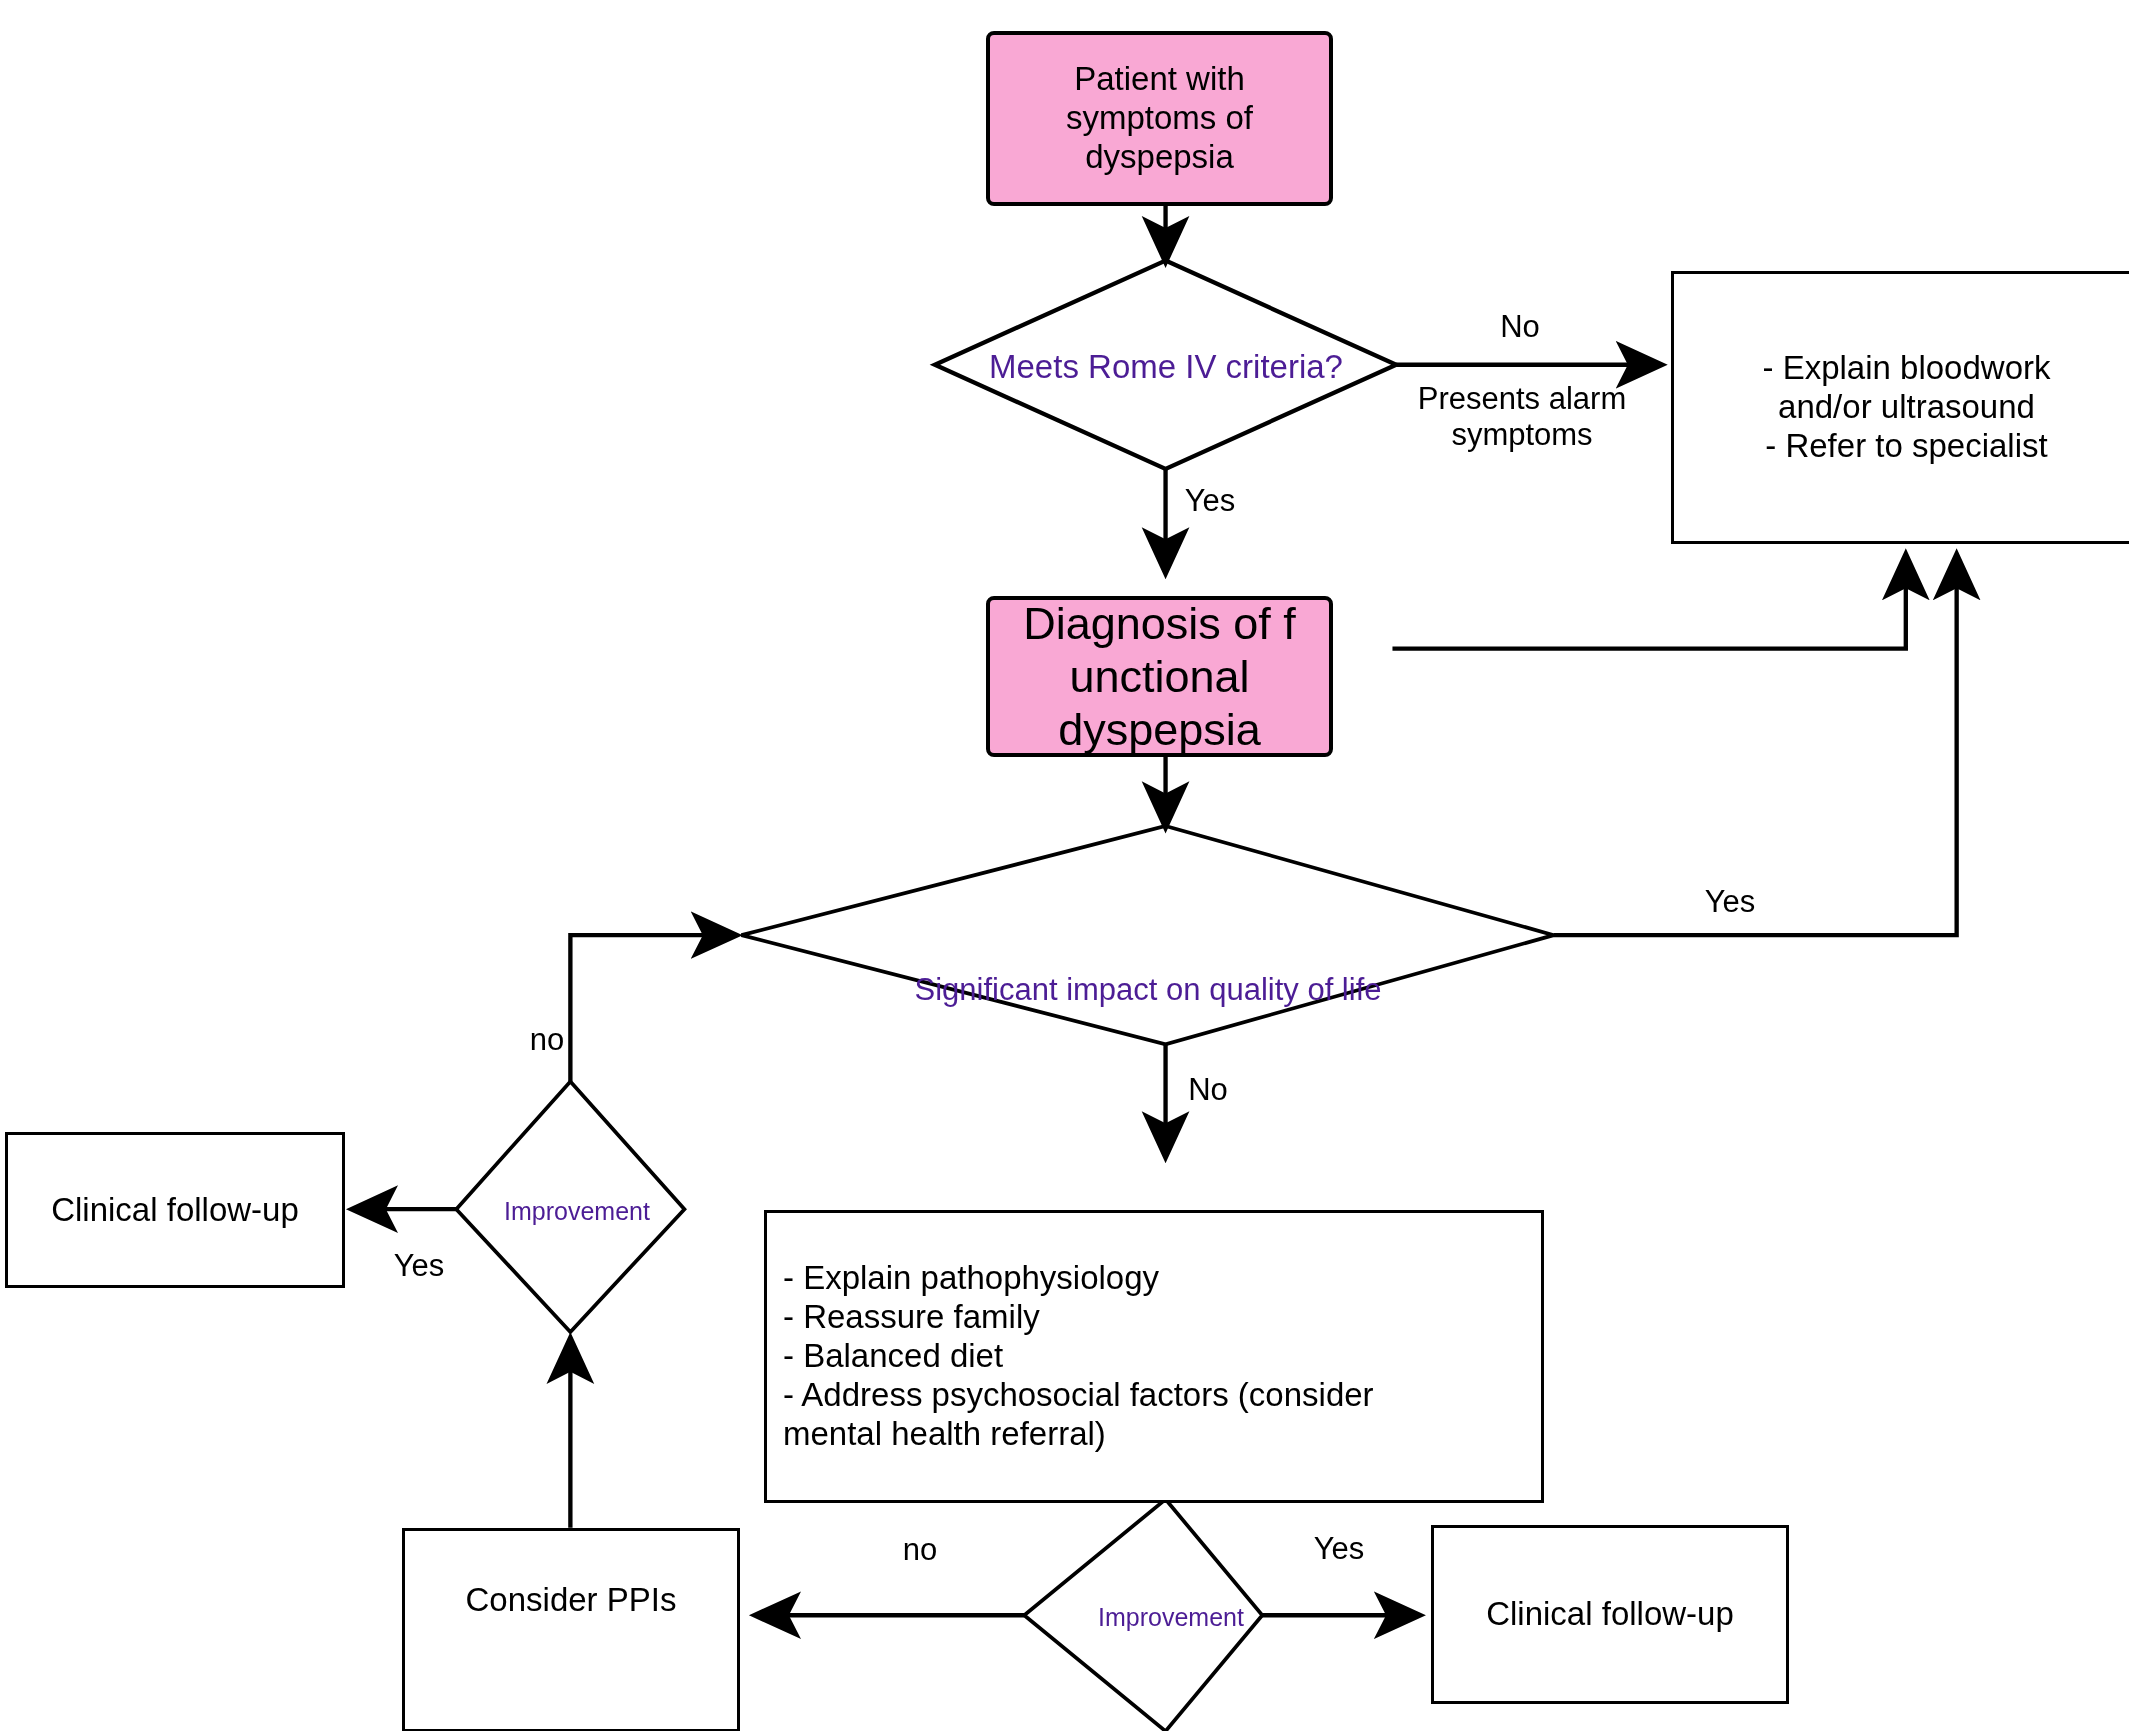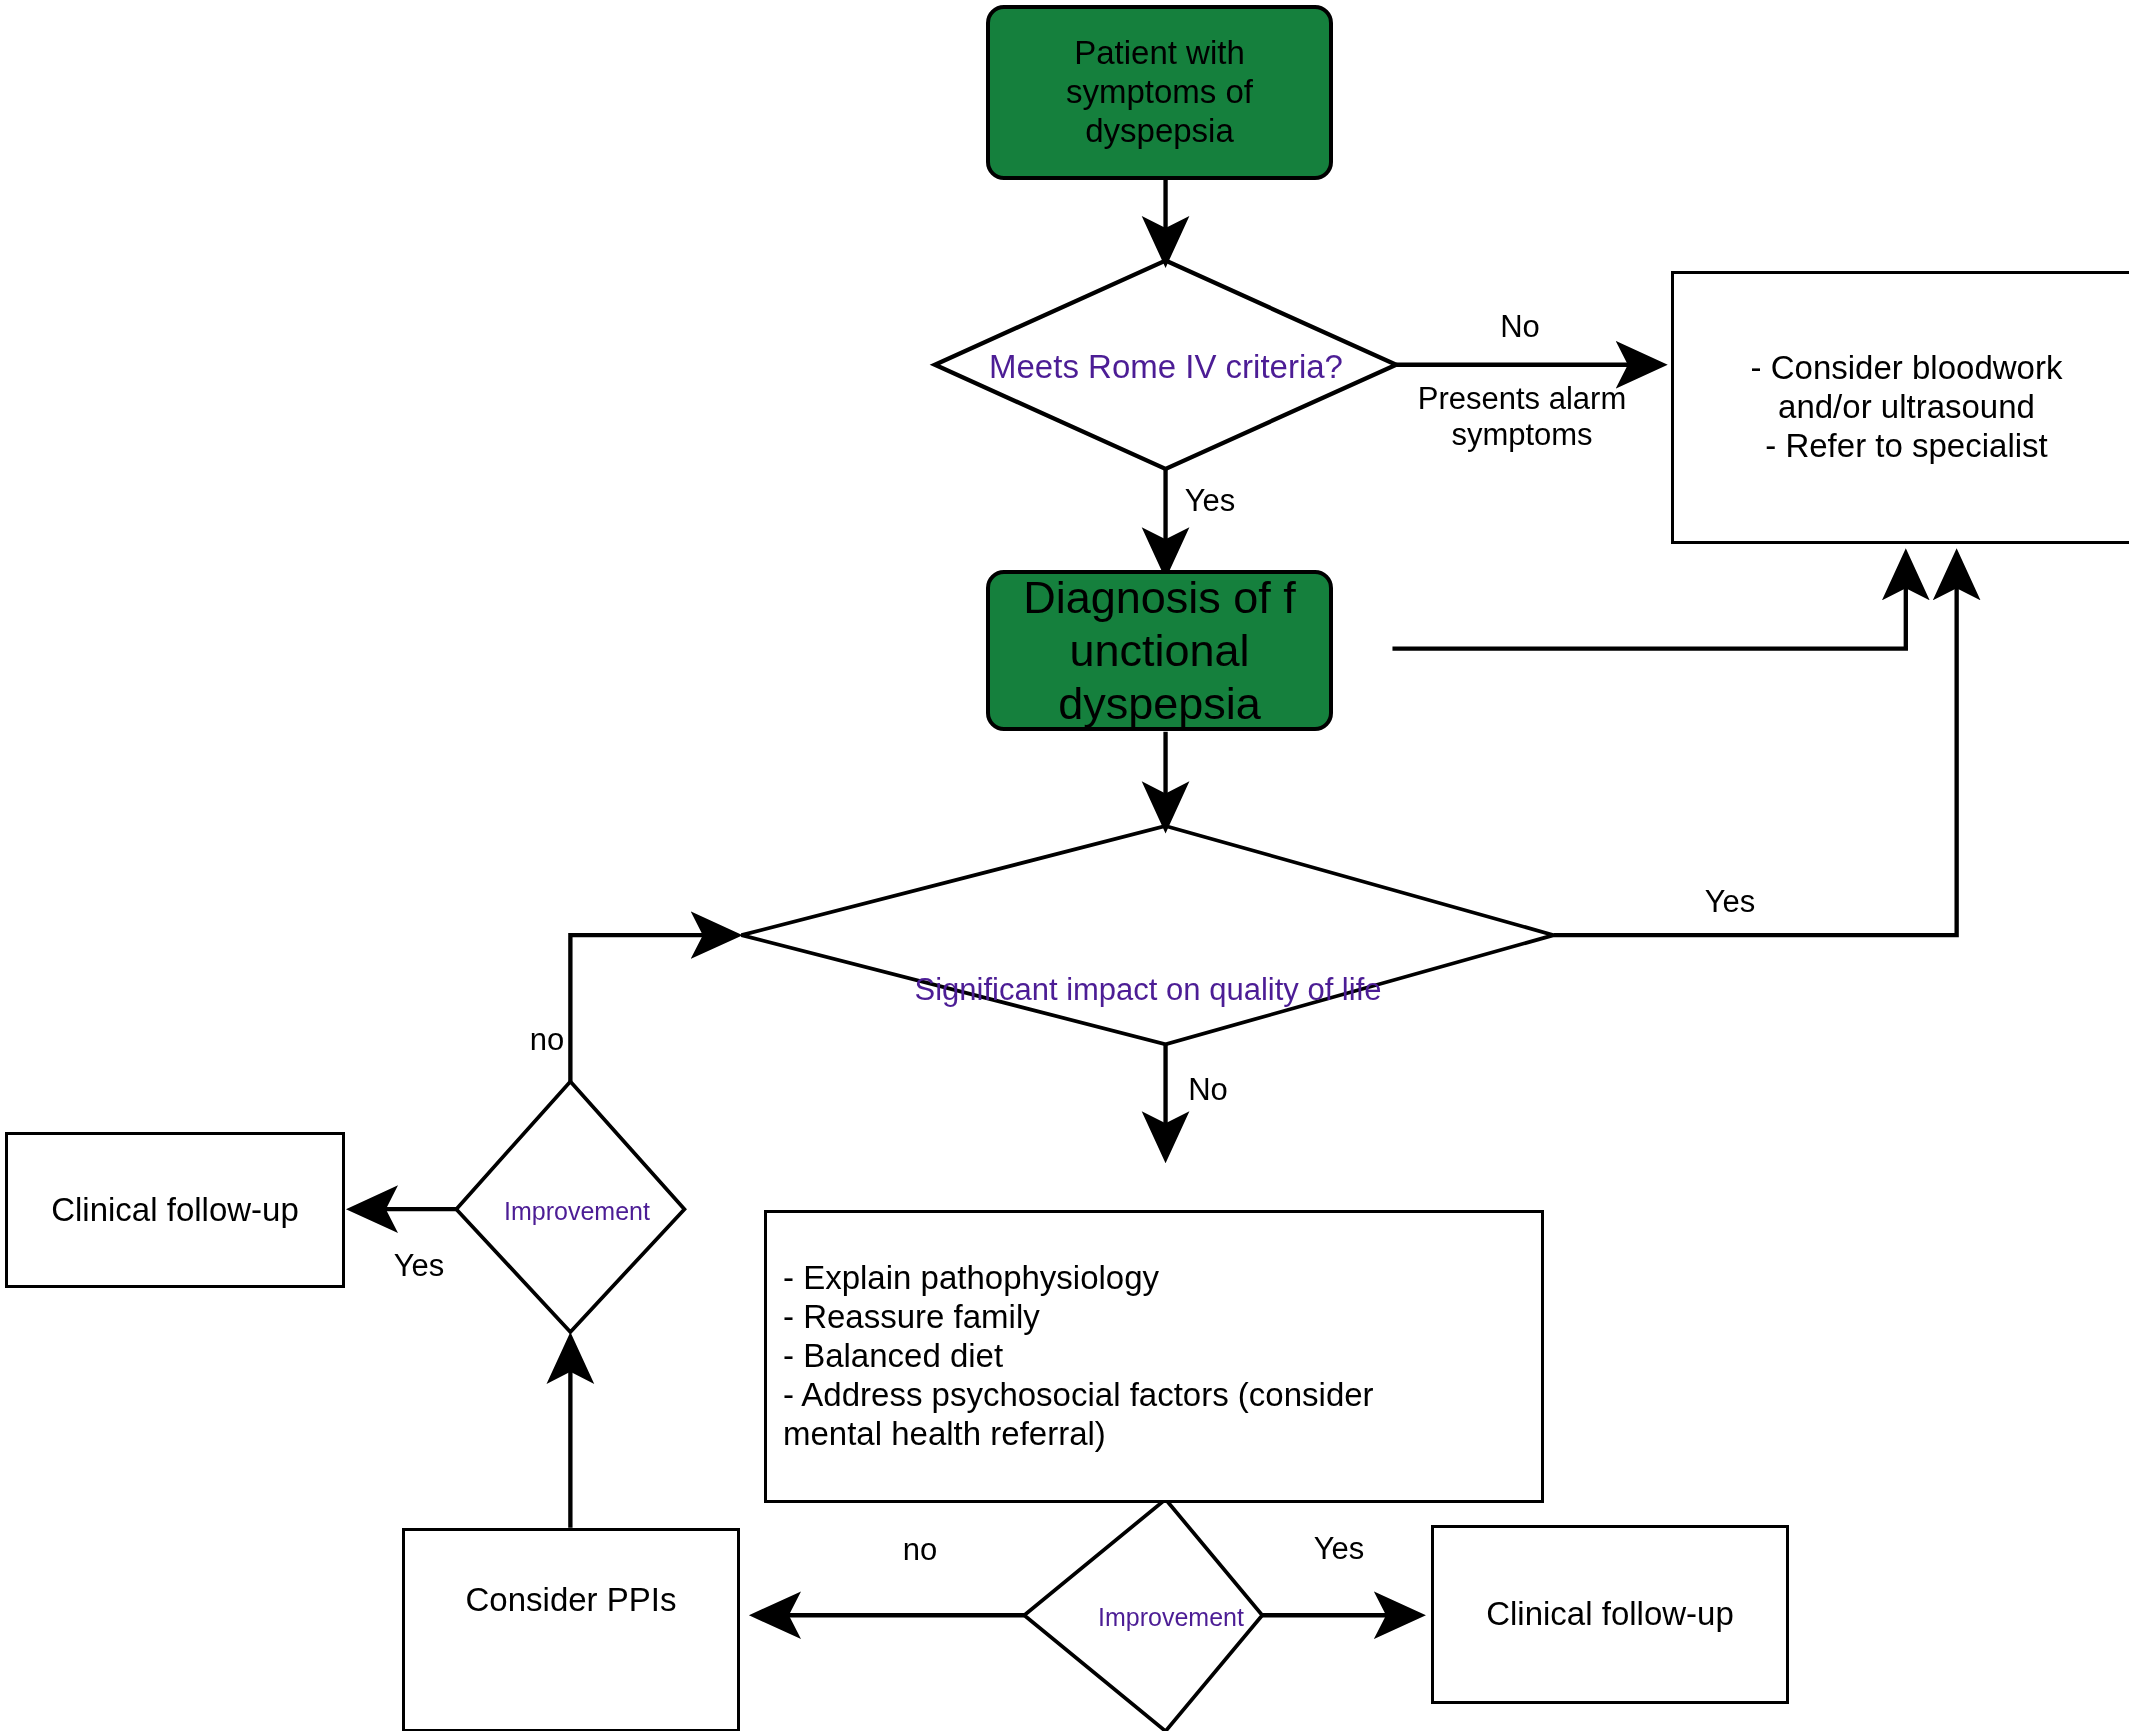--- a/index.html
+++ b/index.html
@@ -32,22 +32,23 @@
     text-align: center;
     color: #000000;
     line-height: 1.18;
   }
   .rect {
     border: 3.1px solid #000000;
     background: #ffffff;
   }
   .rounded {
     border: 4.3px solid #000000;
-    border-radius: 18px;
-    background: #15803d;
+    border-radius: 8px;
+    background: #f9a8d4;
+    margin-top: 26px;
   }
   .node-text {
     white-space: pre-line;
     padding: 0 6.2px;
   }
   .text-left {
     text-align: left;
     width: 100%;
     padding: 0 16px;
   }
@@ -127,21 +128,21 @@
 
   <div class="node rounded fs-start" style="left:986px; top:5px; width:347px; height:175px;">
     <span class="node-text">Patient with
 symptoms of
 dyspepsia</span>
   </div>
 
   <div class="diamond-label fs-rome" style="left:1166px; top:367px;">Meets Rome IV criteria?</div>
 
   <div class="node rect fs-alarmbx" style="left:1671px; top:271px; width:471px; height:273px;">
-    <span class="node-text">- Consider bloodwork
+    <span class="node-text">- Explain bloodwork
 and/or ultrasound
 - Refer to specialist</span>
   </div>
 
   <div class="node rounded fs-diag" style="left:986px; top:570px; width:347px; height:161px;">
     <span class="node-text">Diagnosis of f
 unctional dyspepsia</span>
   </div>
 
   <div class="diamond-label fs-qol" style="left:1148px; top:990px;">Significant impact on quality of life</div>

